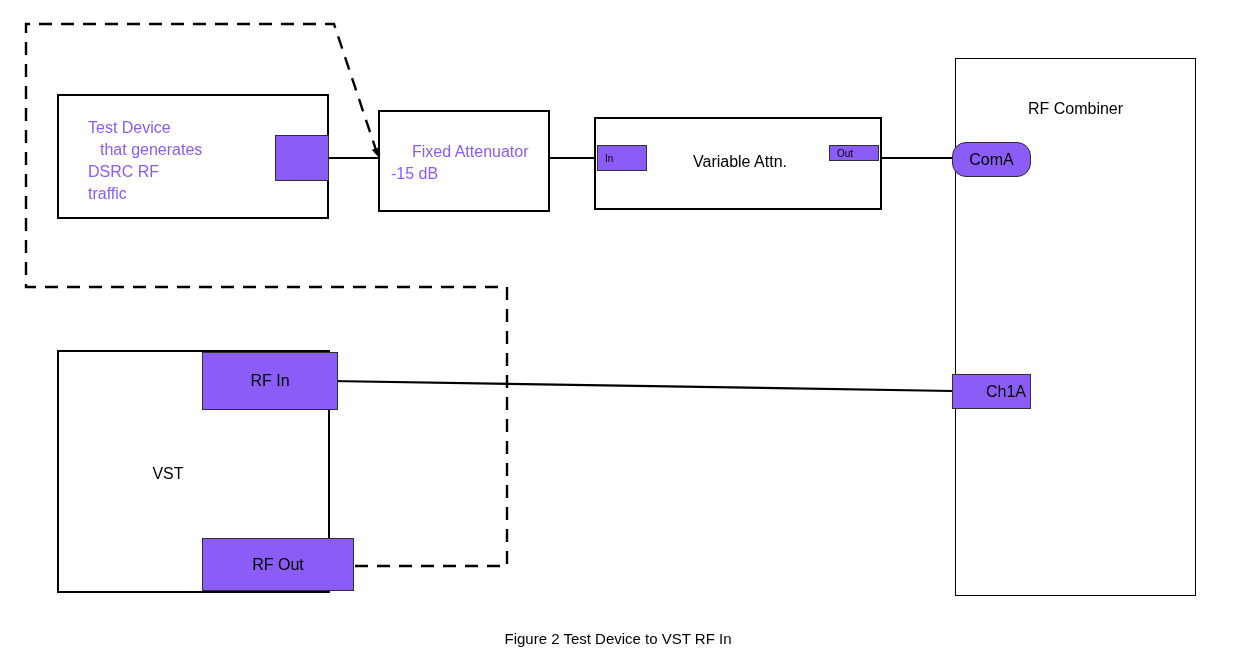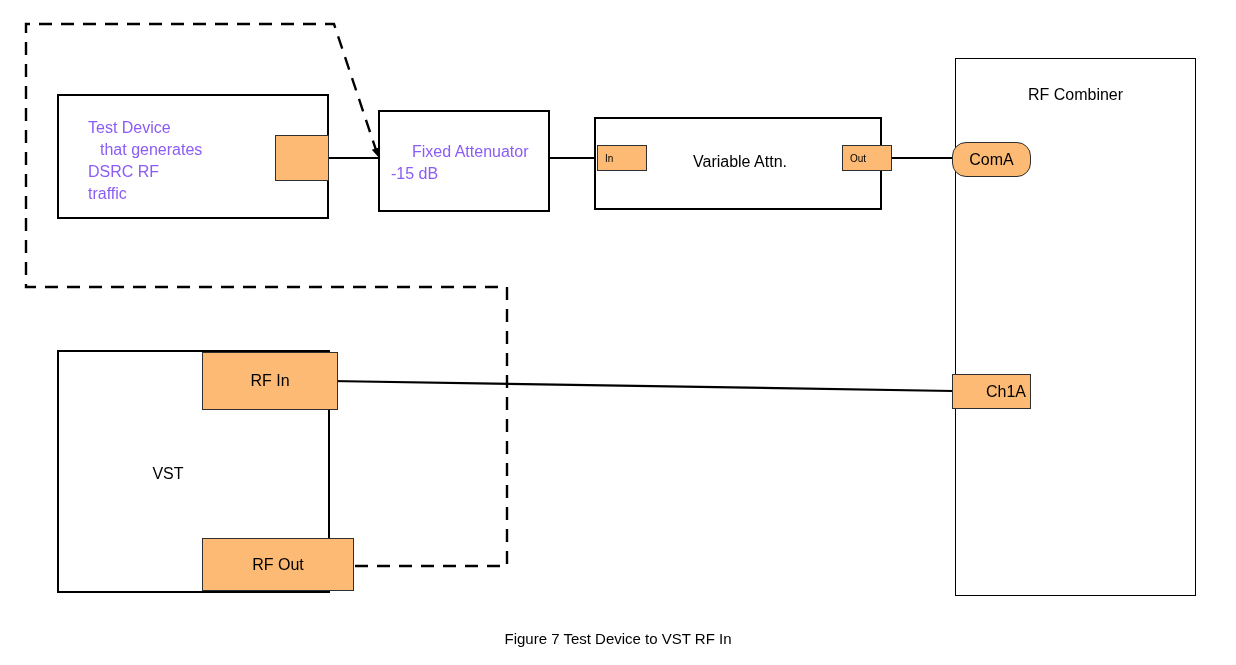--- a/index.html
+++ b/index.html
@@ -33,21 +33,21 @@
   }
   .thinbox {
     position: absolute;
     box-sizing: border-box;
     background: #ffffff;
     border: 1.5px solid #000000;
   }
   .port {
     position: absolute;
     box-sizing: border-box;
-    background: #fdba74;
+    background: #8b5cf6;
     border: 1.2px solid #2f2f2f;
     display: flex;
     align-items: center;
     justify-content: center;
     font-size: 16px;
     color: #000000;
     white-space: nowrap;
     text-align: center;
   }
   .port-sm {
@@ -120,27 +120,27 @@
   <div class="lbl" style="left:88px; top:184px;">traffic</div>
   <div class="port" style="left:275px; top:135px; width:54px; height:46px;"></div>
 
   <div class="box" style="left:378px; top:110px; width:172px; height:102px;"></div>
   <div class="lbl" style="left:412px; top:142px;">Fixed Attenuator</div>
   <div class="lbl" style="left:391px; top:164px;">-15 dB</div>
 
   <div class="box" style="left:594px; top:117px; width:288px; height:93px;"></div>
   <div class="port port-sm" style="left:597px; top:145px; width:50px; height:26px;">In</div>
   <div class="lbl-center" style="left:654px; top:152px; width:172px;">Variable Attn.</div>
-  <div class="port port-sm" style="left:829px; top:145px; width:50px; height:26px;margin-left:13px;">Out</div>
+  <div class="port port-sm" style="left:829px; top:145px; width:50px; height:16px;">Out</div>
 
   <div class="thinbox" style="left:955px; top:58px; width:241px; height:538px;"></div>
-  <div class="lbl-center" style="left:955px; top:85px; width:241px;">RF Combiner</div>
+  <div class="lbl-center" style="left:955px; top:99px; width:241px;">RF Combiner</div>
   <div class="port" style="left:952px; top:142px; width:79px; height:35px;border-radius:14px;">ComA</div>
   <div class="port" style="left:952px; top:374px; width:79px; height:35px;padding-left:29px;">Ch1A</div>
 
   <div class="box" style="left:57px; top:350px; width:273px; height:243px;"></div>
   <div class="port" style="left:202px; top:352px; width:136px; height:58px;">RF In</div>
   <div class="lbl-center" style="left:53px; top:464px; width:230px;">VST</div>
   <div class="port" style="left:202px; top:538px; width:152px; height:53px;">RF Out</div>
 
-  <div class="caption" style="top:630px;">Figure 7 Test Device to VST RF In</div>
+  <div class="caption" style="top:630px;">Figure 2 Test Device to VST RF In</div>
 
 </div>
 
 </body></html>

